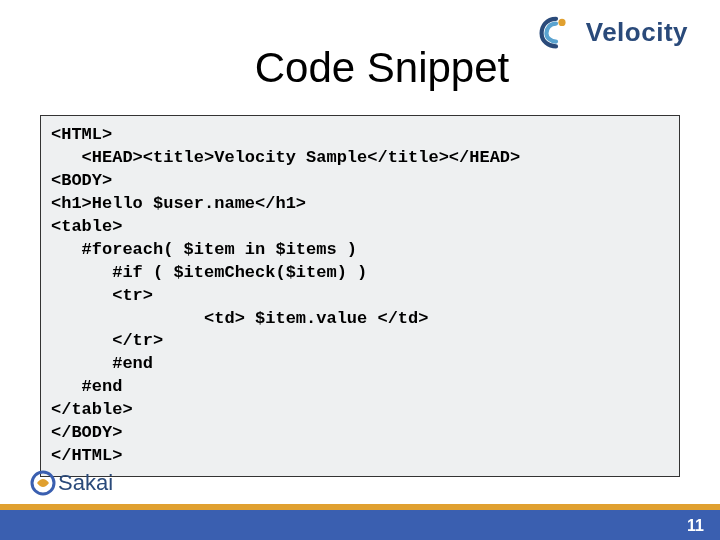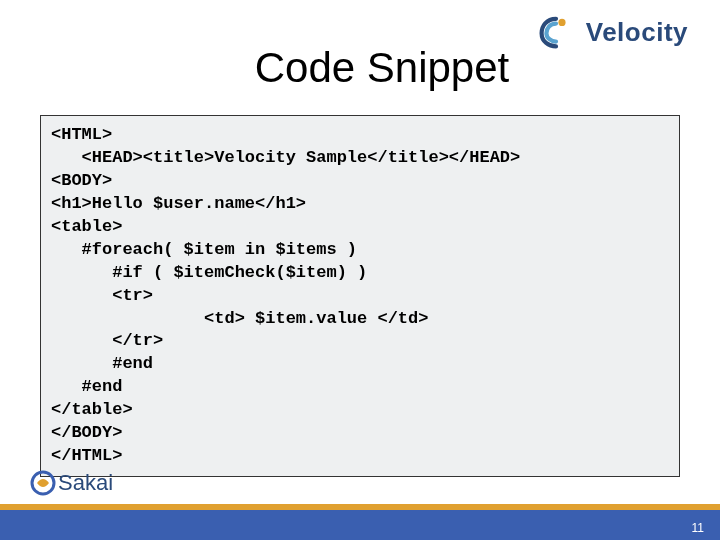--- a/index.html
+++ b/index.html
@@ -75,22 +75,22 @@
     left: 0;
     right: 0;
     height: 6px;
     background: #e0a030;
   }
   .page-num {
     position: absolute;
     bottom: 5px;
     right: 16px;
     color: #fff;
-    font-size: 12px;
-    font-weight: 400;
+    font-size: 16px;
+    font-weight: 700;
   }
   .logo-sakai {
     position: absolute;
     bottom: 42px;
     left: 28px;
     display: flex;
     align-items: center;
     gap: 0;
   }
   .logo-sakai .mark {

